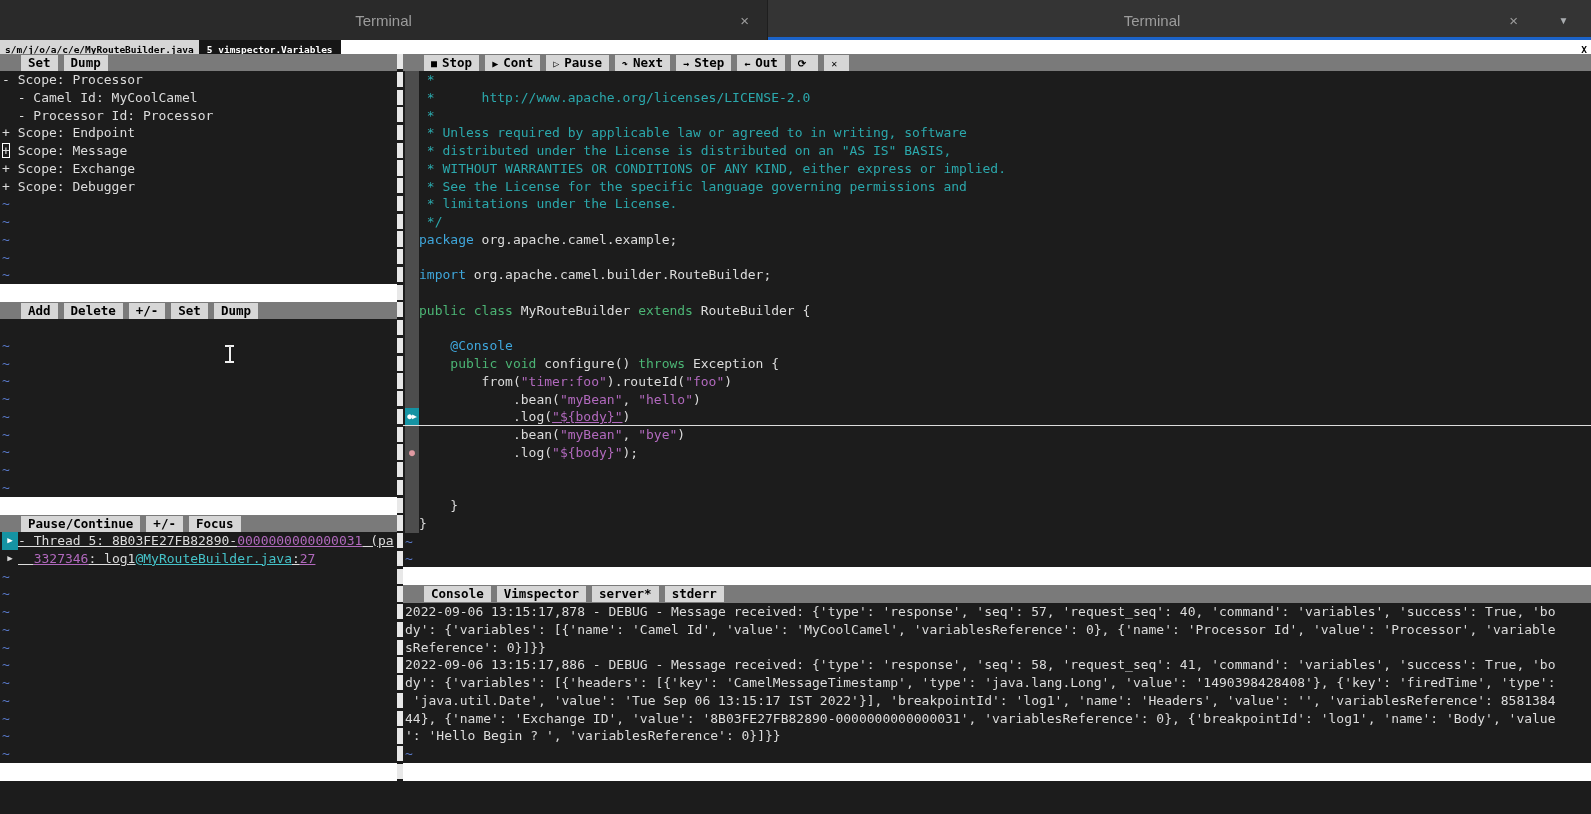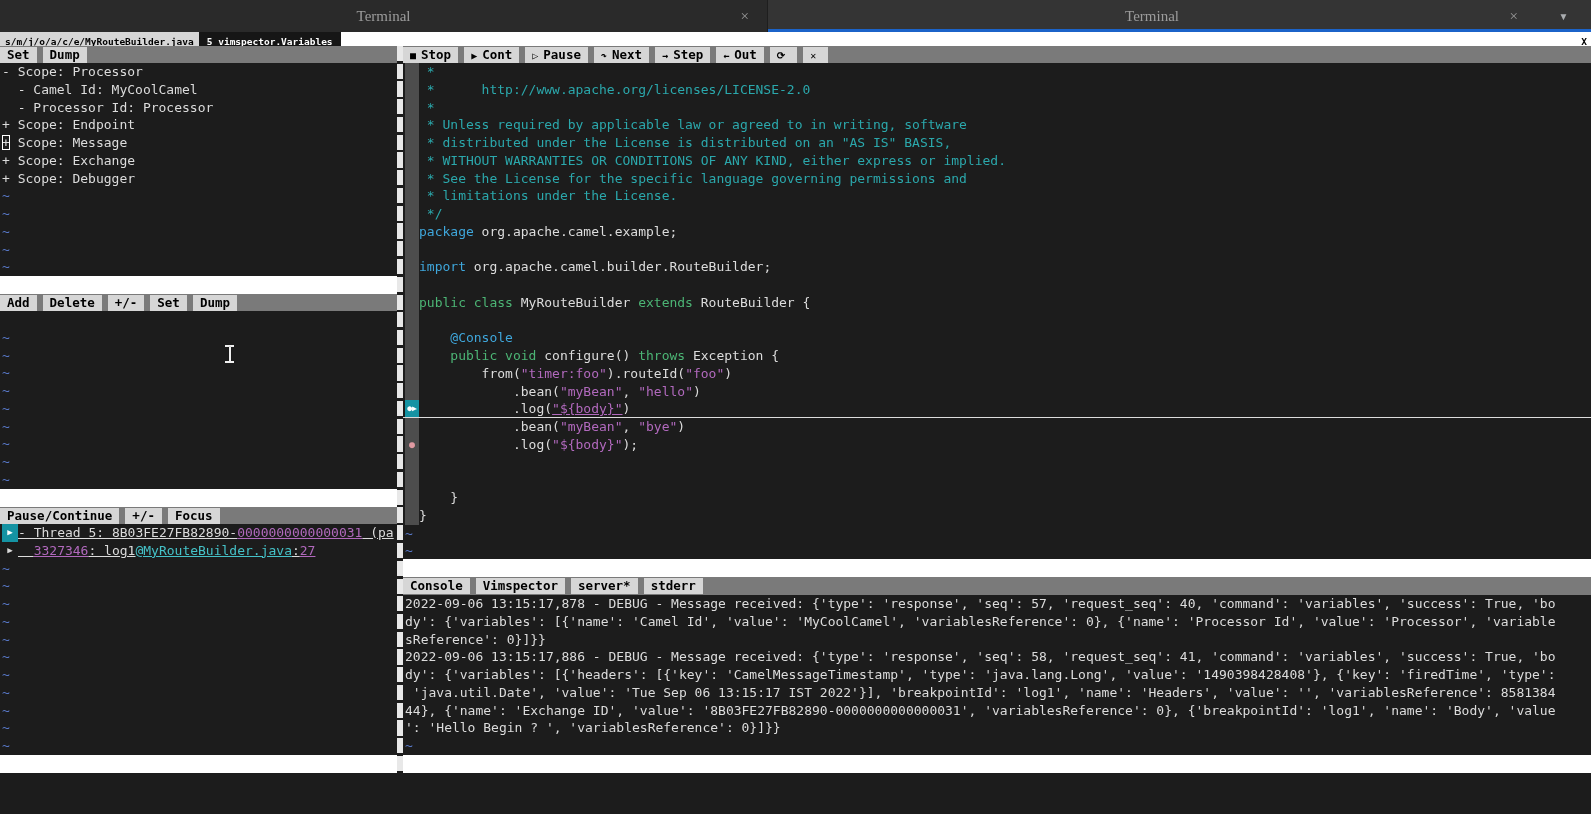--- a/index.html
+++ b/index.html
@@ -1,21 +1,21 @@
 <!DOCTYPE html>
 <html style="--bg: #1c1c1c; --fg: #dcdcdc; --accent: #1b63c9; --comment: #2ba8ac; --preproc: #3fa7dc; --keyword: #4cb575; --string: #b169bd; --link: #45c2c8; --tilde: #5878c8; --pc: #1593a3; --bp: #e09aa2; --signcol: #4d4d4d; --winbar: #7a7a7a; --btn: #d6d6d6;"><head>
 <meta charset="utf-8">
 <style>
   * { margin:0; padding:0; box-sizing:border-box; }
   body { background:#000; }
   .page { position:relative; width:1591px; height:814px; background:var(--bg,#1c1c1c); overflow:hidden;
           font-family:"DejaVu Sans Mono", monospace; font-size:13px; color:var(--fg,#dcdcdc); }
 
   
-  .termbar { height:32px; display:flex; font-family:Liberation Serif, serif; position:relative;border-radius:20px; }
+  .termbar { height:40px; display:flex; font-family:Liberation Sans, sans-serif; position:relative;border-radius:20px; }
   .term-tab { position:relative; display:flex; align-items:center; justify-content:center; }
   .term-tab-1 { width:768px; background:#2a2a2a; border-right:1px solid #1e1e1e; }
   .term-tab-2 { width:768px; background:#343434; }
   .term-title { color:#9c9c9c; font-size:15px; }
   .term-close { position:absolute; right:18px; color:#9c9c9c; font-size:15px; cursor:default; }
   .term-menu { flex:1; background:#343434; display:flex; align-items:center; justify-content:center; }
   .term-menu span { color:#aaadb0; font-size:10px; }
   .term-accent { position:absolute; left:768px; right:0; bottom:0; height:3px; background:var(--accent,#1b63c9); }
 
   
@@ -28,21 +28,21 @@
   .vtab-close { color:#000; text-decoration:underline; padding:0 4px; }
 
   
   .main { display:flex; height:727px; }
   .leftcol { width:397px; display:flex; flex-direction:column; }
   .vsep { width:6px; background-color:var(--bg,#1c1c1c);
           background-image:repeating-linear-gradient(180deg,#e8e8e8 0px,#e8e8e8 15px,var(--bg,#1c1c1c) 15px,var(--bg,#1c1c1c) 17.75px); }
   .rightcol { flex:1; min-width:0; display:flex; flex-direction:column; }
 
   
-  .winbar { height:17px; background:var(--winbar,#7a7a7a); display:flex; gap:6px; padding-left:0; overflow:hidden; }
+  .winbar { height:17px; background:var(--winbar,#7a7a7a); display:flex; gap:6px; padding-left:21px; overflow:hidden; }
   .winbar.h18 { height:18px; }
   .wbtn { background:var(--btn,#d6d6d6); color:#000; font-weight:bold; font-size:12.5px;
           line-height:16px; height:16px; margin-top:1px; padding:0 7px; white-space:pre; cursor:default; }
   .wbtn .wicon { font-size:10px; margin-right:5px; }
 
   
   .content { overflow:hidden; background:var(--bg,#1c1c1c); }
   .content .row { height:17.75px; line-height:17.75px; display:flex; padding-left:2px; overflow:hidden; }
   .rowtext { white-space:pre; flex:1; overflow:hidden; }
   .pcline { border-bottom:1px solid #dcdcdc; }

